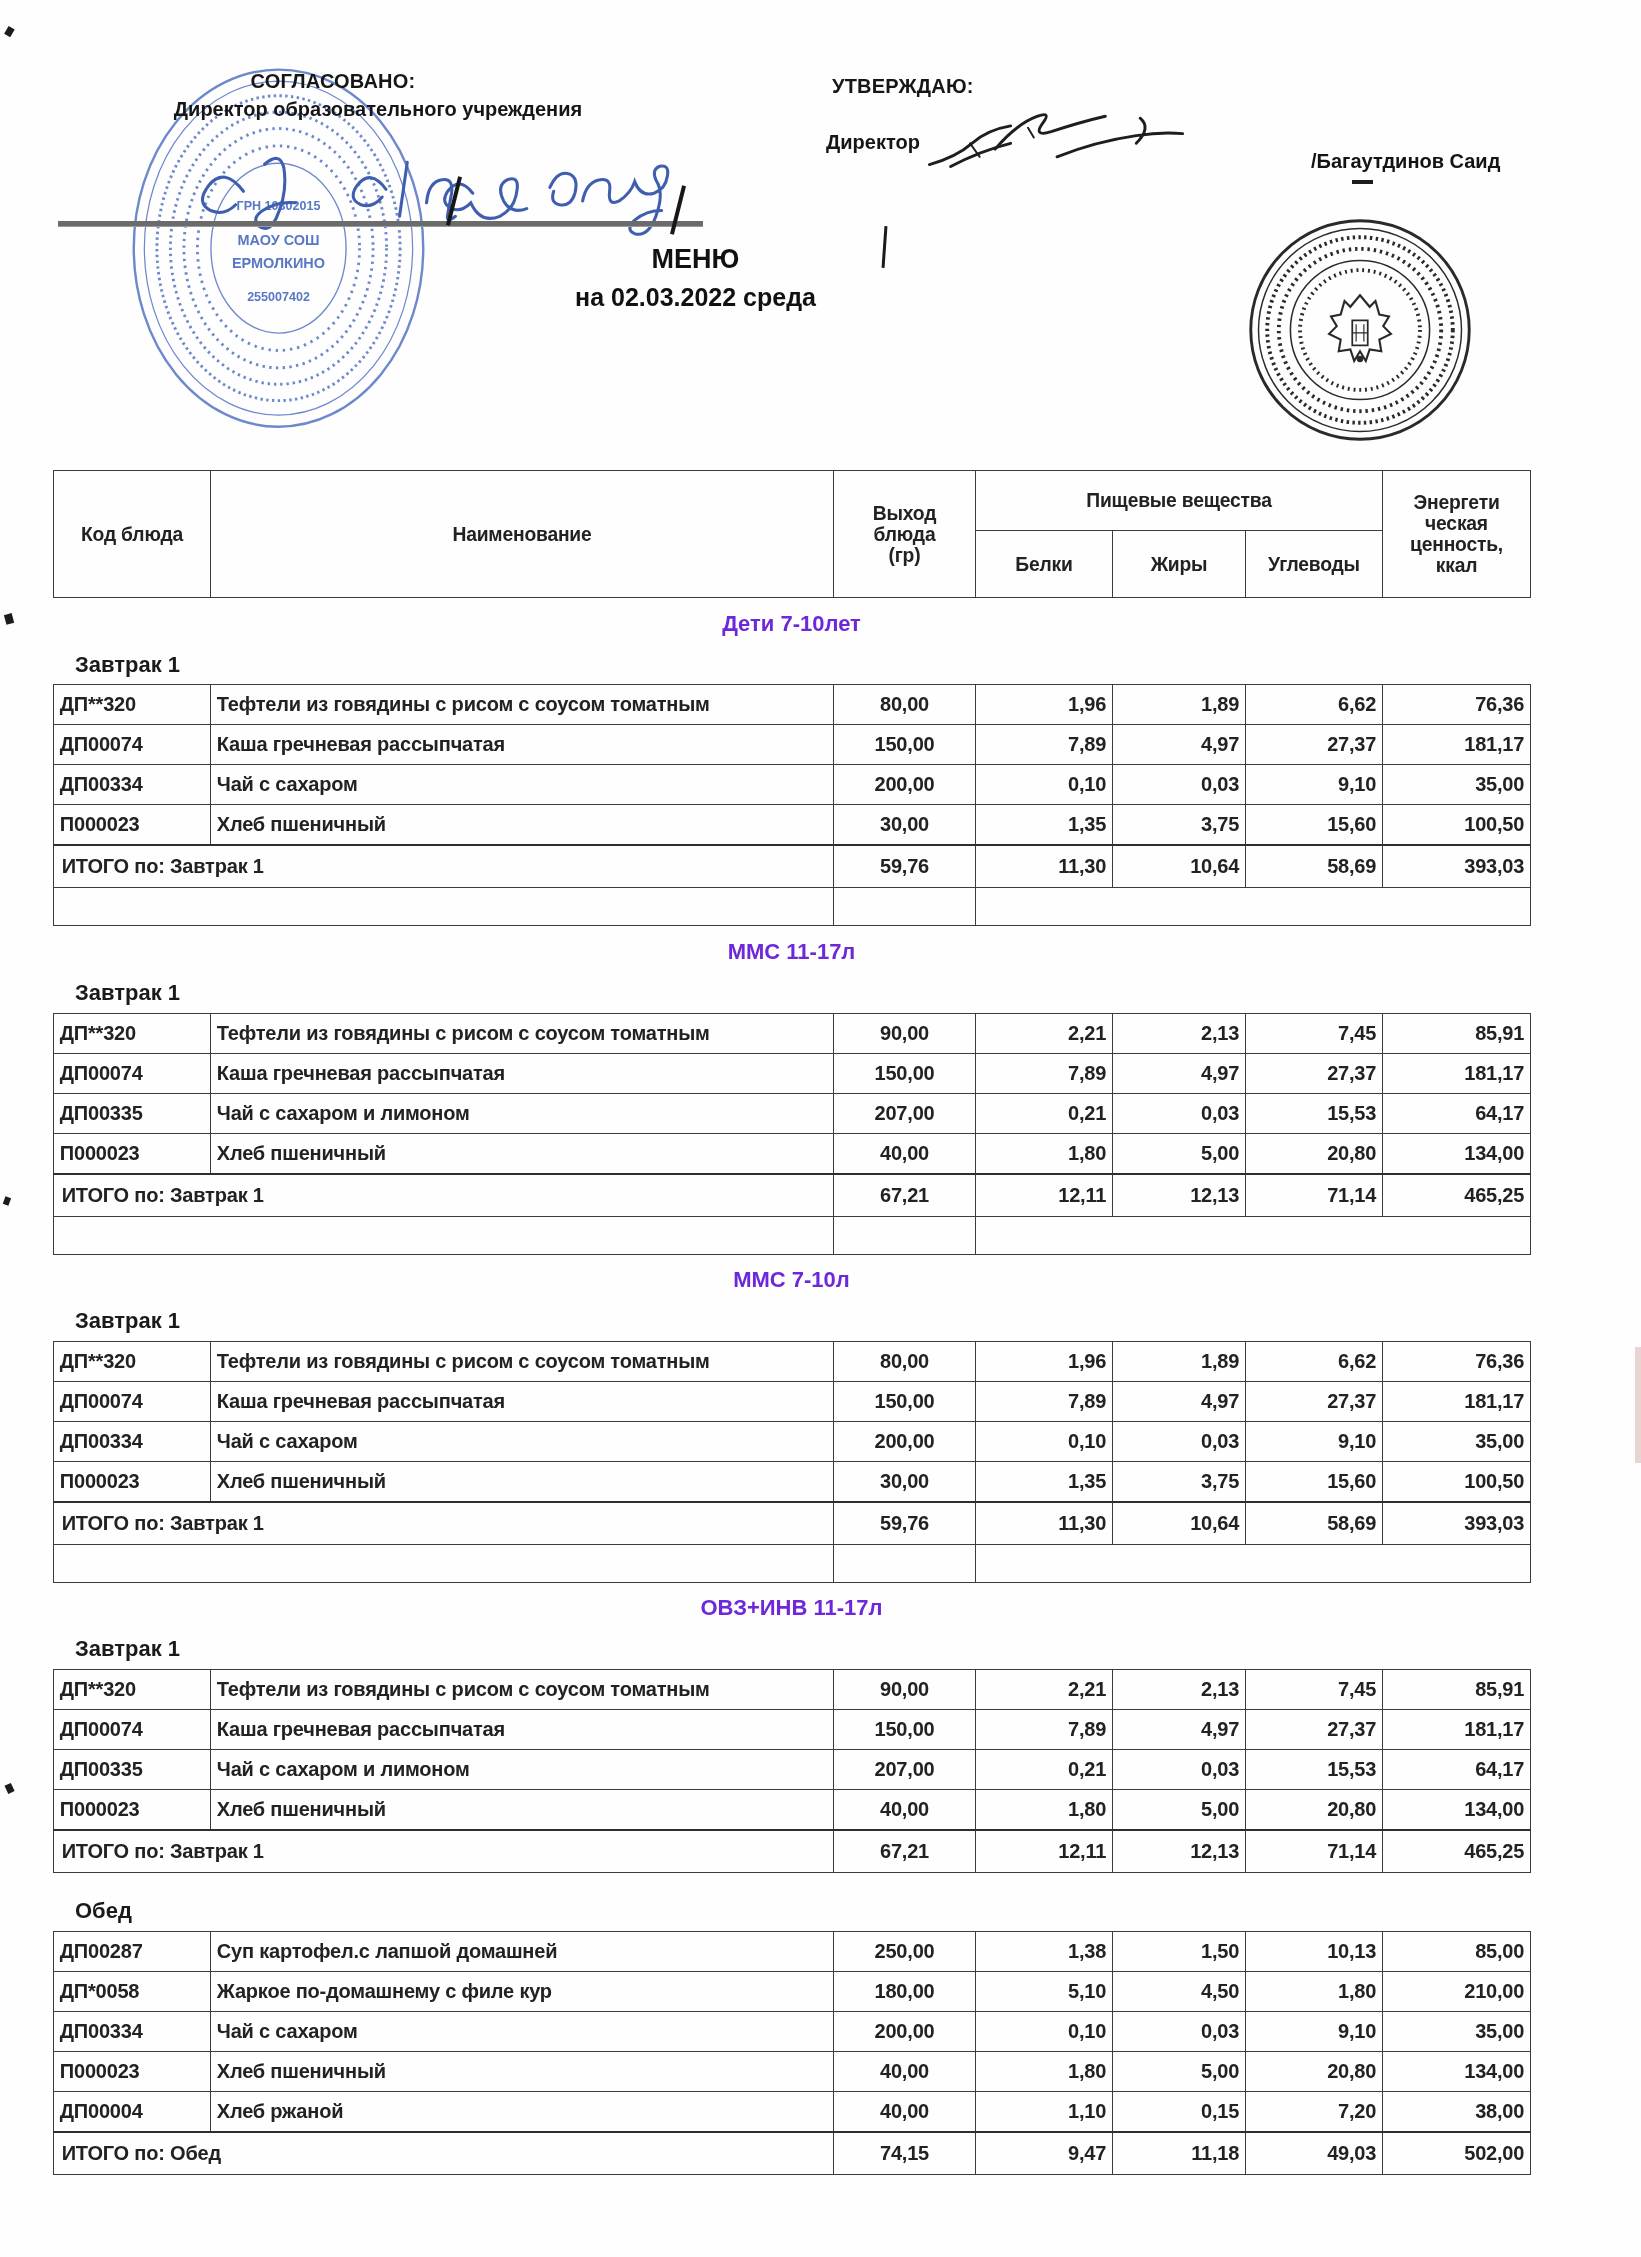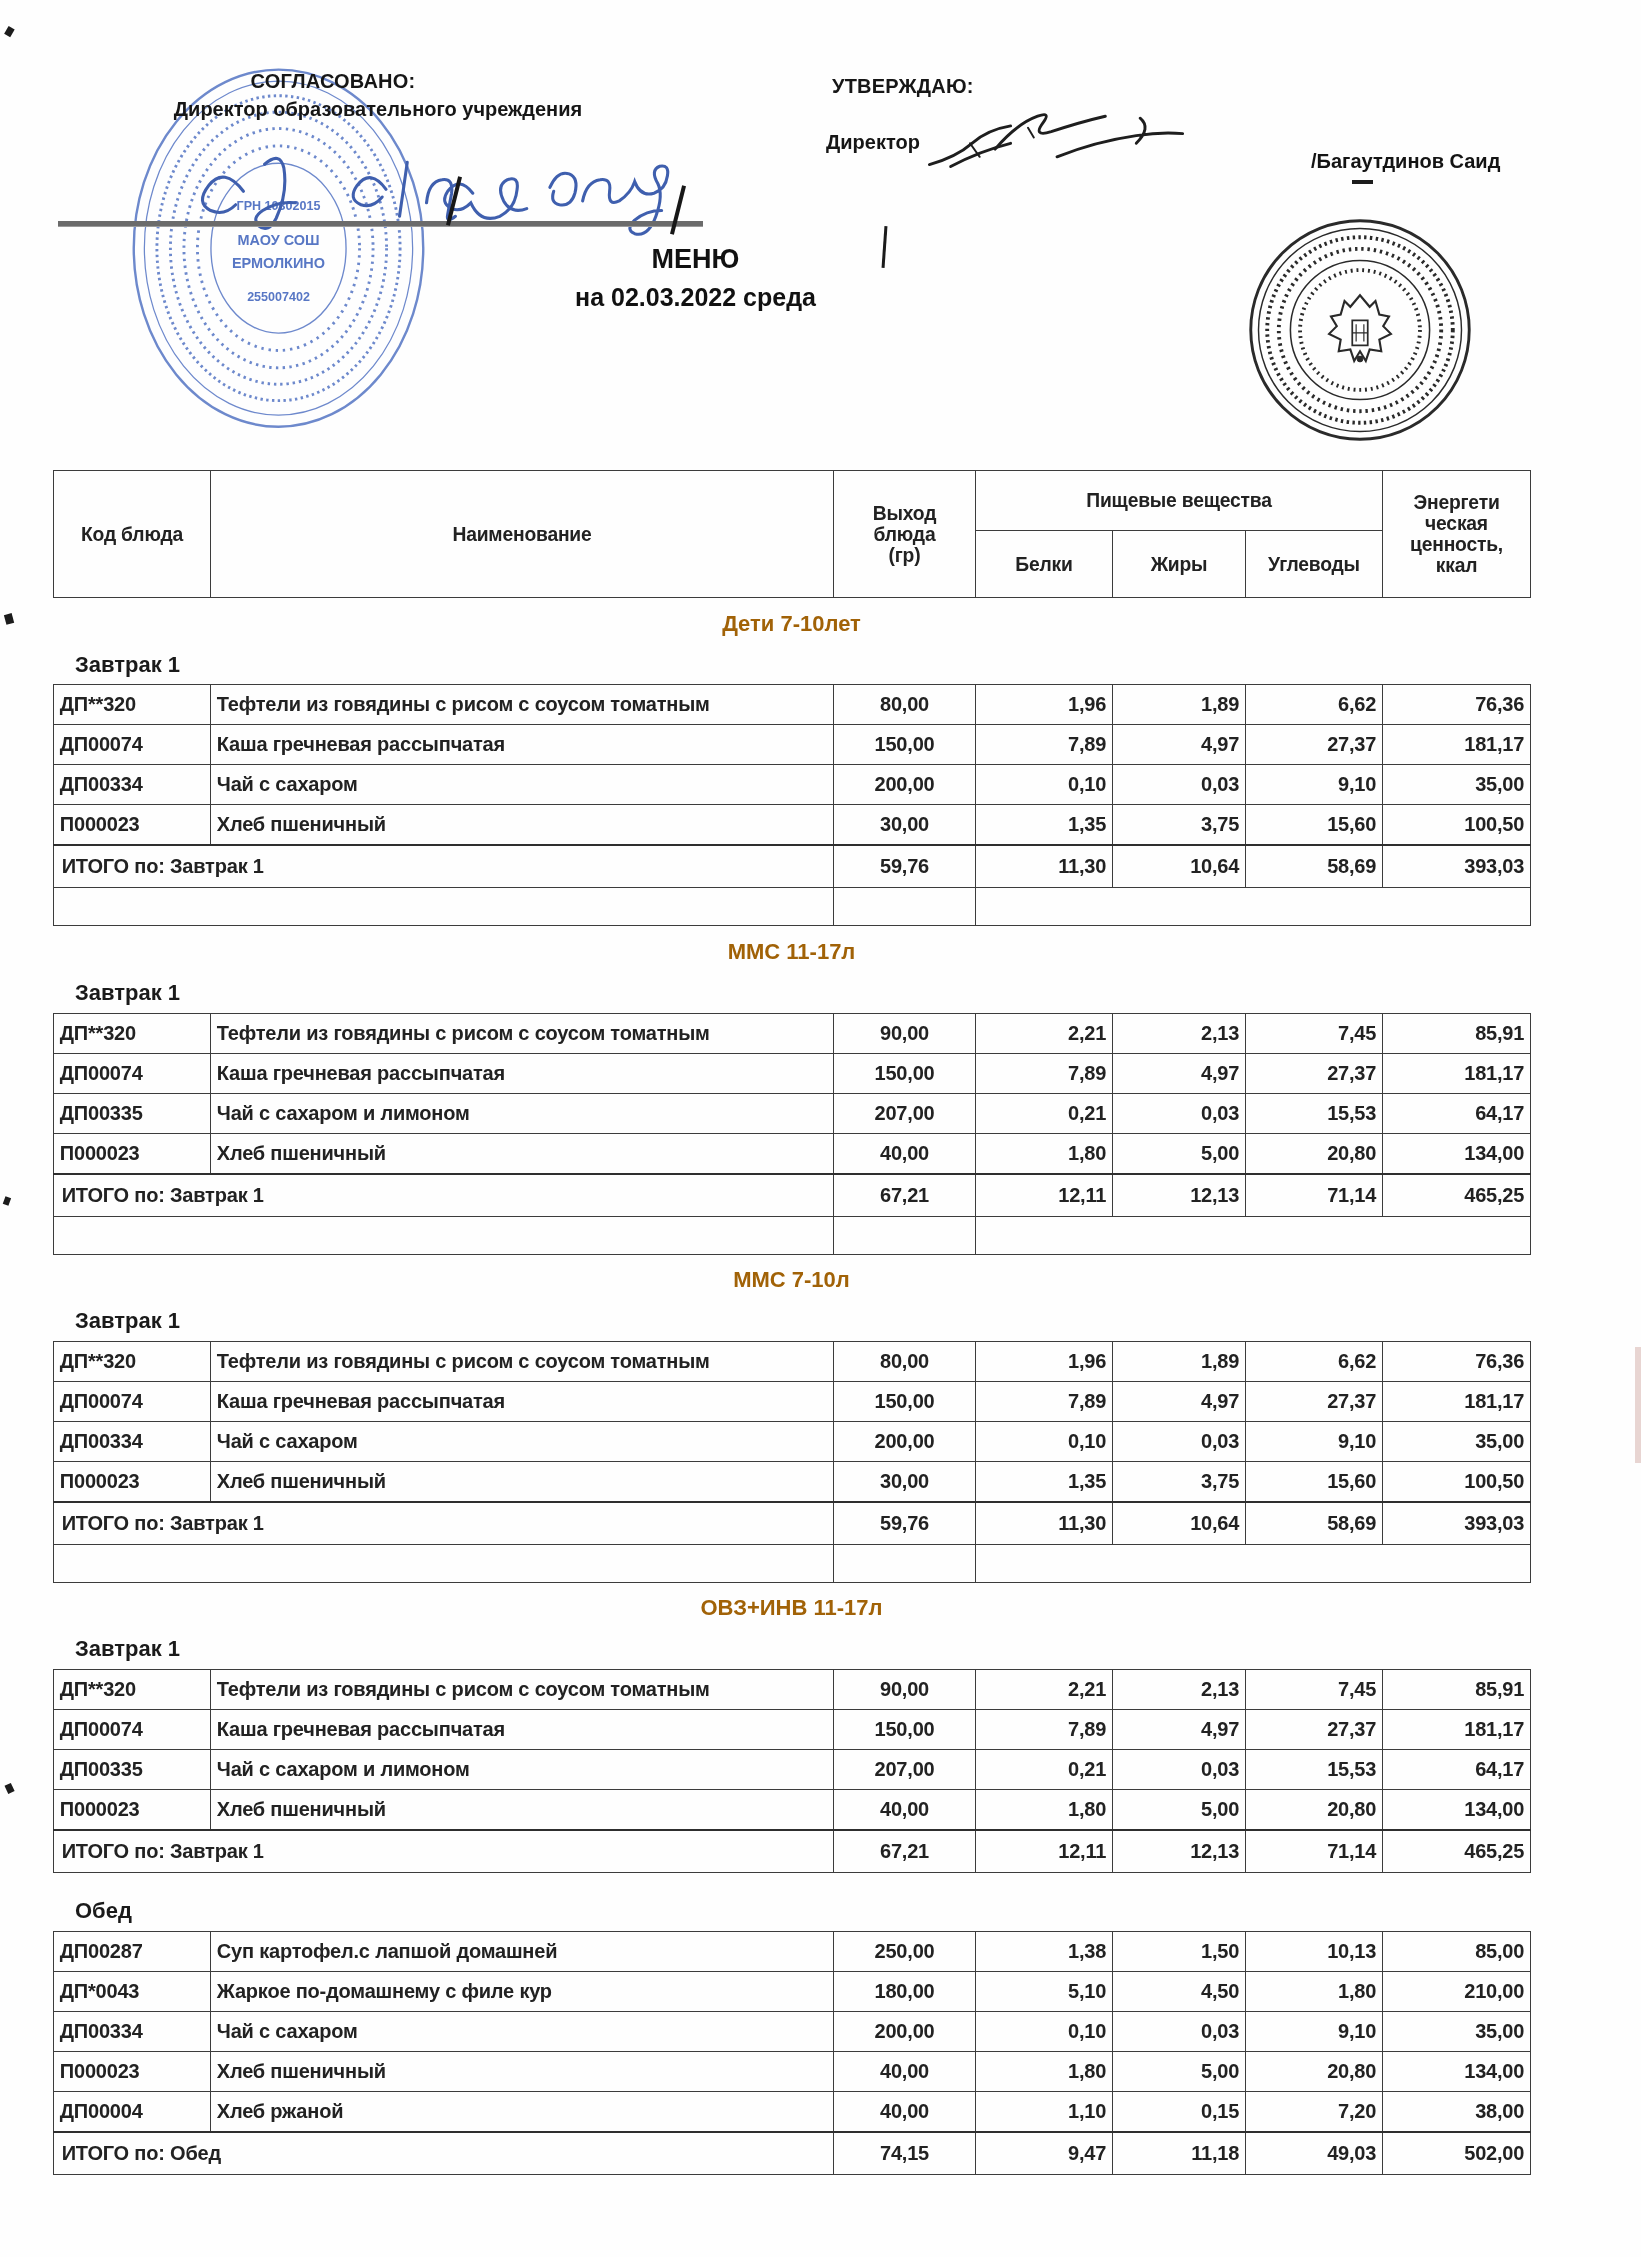--- a/index.html
+++ b/index.html
@@ -22,21 +22,21 @@
   
   .content{position:absolute;left:53px;top:470px;width:1477px;}
   table.grid{border-collapse:collapse;table-layout:fixed;width:1477px;
              font-size:20px;font-weight:600;letter-spacing:-0.2px;color:#222;}
   table.grid td{border:1.9px solid #3c3c3c;padding:0 5.8px;overflow:hidden;white-space:nowrap;}
   table.hdr td{white-space:normal;text-align:center;vertical-align:middle;
                font-size:19.3px;font-weight:600;line-height:21px;}
   tr.hrow1 td{height:59px;}
   tr.hrow2 td{height:66px;}
   .group-heading{margin-top:12.6px;height:25px;text-align:center;
-                 font-weight:700;font-size:22px;color:#a16207;}
+                 font-weight:700;font-size:22px;color:#6d28d9;}
   .meal-label{margin-top:16px;height:25px;padding-left:22px;
               font-weight:700;font-size:22px;color:#1a1a1a;}
   .meal-label.no-head{margin-top:25px;}
   table.body-tbl{margin-top:7.7px;}
   table.body-tbl td{height:39px;}
   td.c-code{padding-left:7.7px;}
   td.c-name{padding-left:9.7px;margin-top:8px;}
   td.c-out{text-align:center;}
   td.c-num{text-align:right;padding-right:13.5px;}
   tr.total-row td{height:41px;border-top:2.9px solid #2e2e2e;}
@@ -440,21 +440,21 @@
               <tr>
                 <td class="c-code">ДП00287</td>
                 <td class="c-name">Суп картофел.с лапшой домашней</td>
                 <td class="c-out">250,00</td>
                 <td class="c-num">1,38</td>
                 <td class="c-num">1,50</td>
                 <td class="c-num">10,13</td>
                 <td class="c-num">85,00</td>
               </tr>
               <tr>
-                <td class="c-code">ДП*0043</td>
+                <td class="c-code">ДП*0058</td>
                 <td class="c-name">Жаркое по-домашнему с филе кур</td>
                 <td class="c-out">180,00</td>
                 <td class="c-num">5,10</td>
                 <td class="c-num">4,50</td>
                 <td class="c-num">1,80</td>
                 <td class="c-num">210,00</td>
               </tr>
               <tr>
                 <td class="c-code">ДП00334</td>
                 <td class="c-name">Чай с сахаром</td>

